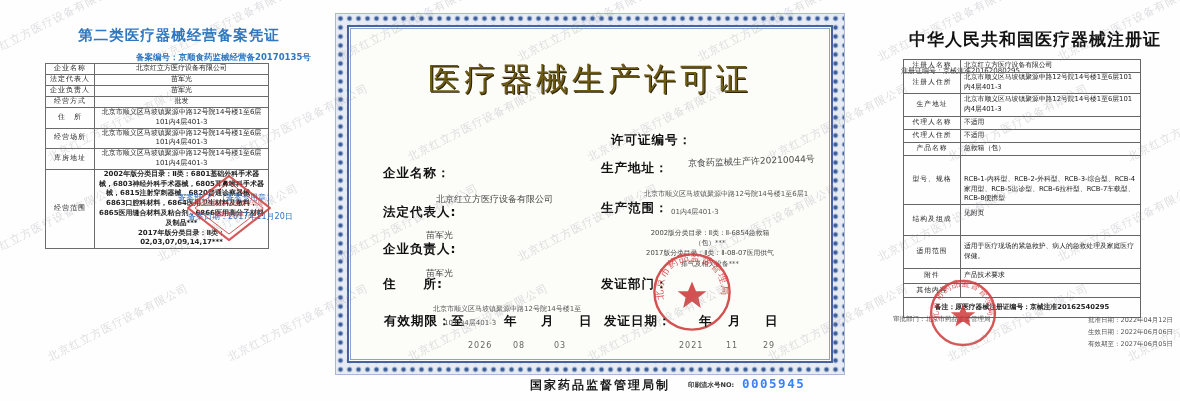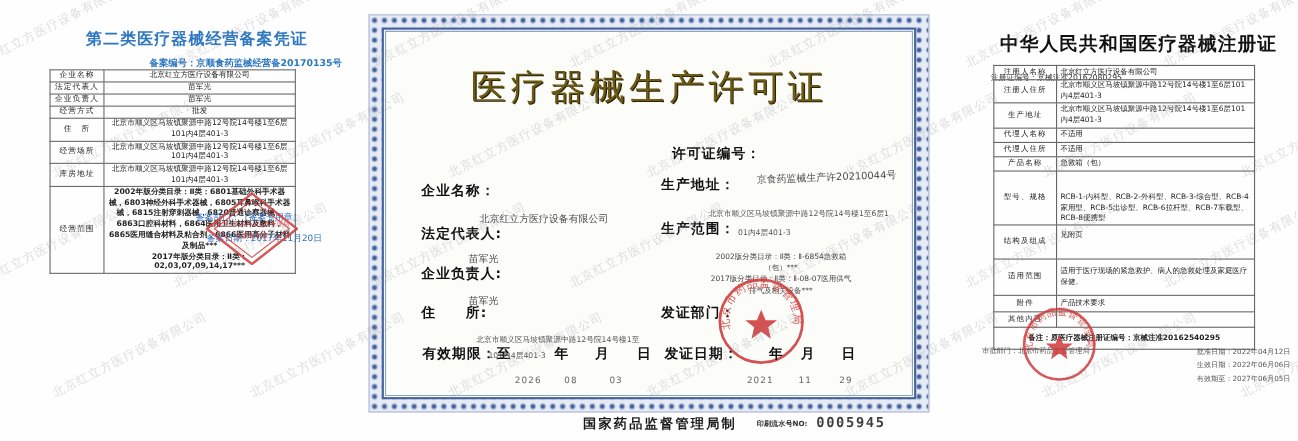--- a/index.html
+++ b/index.html
@@ -45,21 +45,21 @@
   .rc-table{left:13px;top:46px;width:238px;border-collapse:collapse;font-size:6.8px;line-height:1.45;}
   .rc-table td{border:1px solid #666;padding:0 3px;vertical-align:middle;color:#222;}
   .rc-table td.lbl{width:50px;text-align:center;letter-spacing:1px;}
   .rc-remark{text-align:center;font-weight:bold;}
   .rc-approval{left:3px;top:302px;font-size:6.5px;color:#555;}
   .rc-dates{left:198px;top:301px;font-size:6.5px;color:#555;line-height:1.85;white-space:nowrap;}
   .rc-stamp{left:39px;top:266px;opacity:0.85;}
   
   .footer-made{left:530px;top:377px;font-size:12px;font-weight:bold;color:#1c1c1c;letter-spacing:2px;z-index:2;}
   .footer-serial-lbl{left:688px;top:381px;font-size:6.5px;font-weight:bold;color:#333;z-index:2;}
-  .footer-serial-no{left:742px;top:376px;font-size:12.5px;font-weight:bold;color:#404040;
+  .footer-serial-no{left:742px;top:376px;font-size:12.5px;font-weight:bold;color:#3b82f6;
     letter-spacing:1.5px;z-index:2;font-family:"DejaVu Sans Mono","Liberation Mono",monospace;}
   .stamp-red{stroke:#cf3a3a;fill:none;}
   .stamp-fill{fill:#cf3a3a;}
   .stamp-text{fill:#cf3a3a;}
 </style>
 </head>
 <body>
 
 <div id="stage">
 

